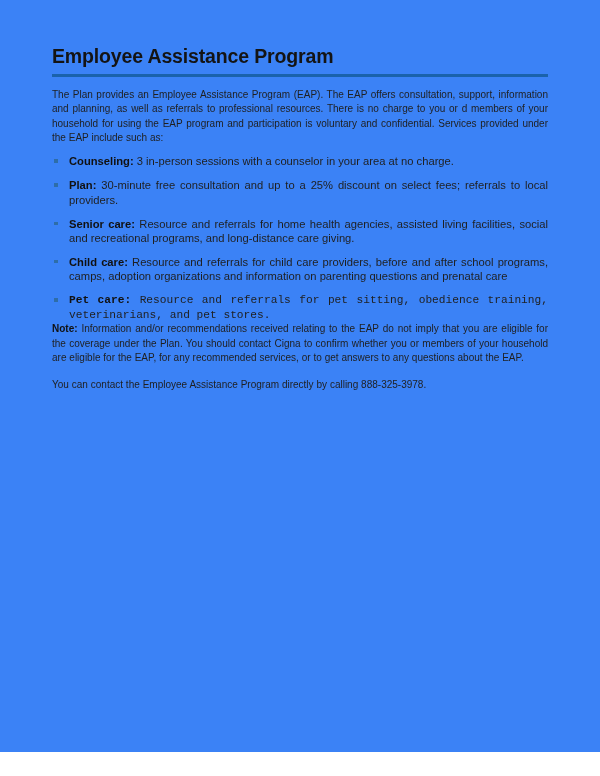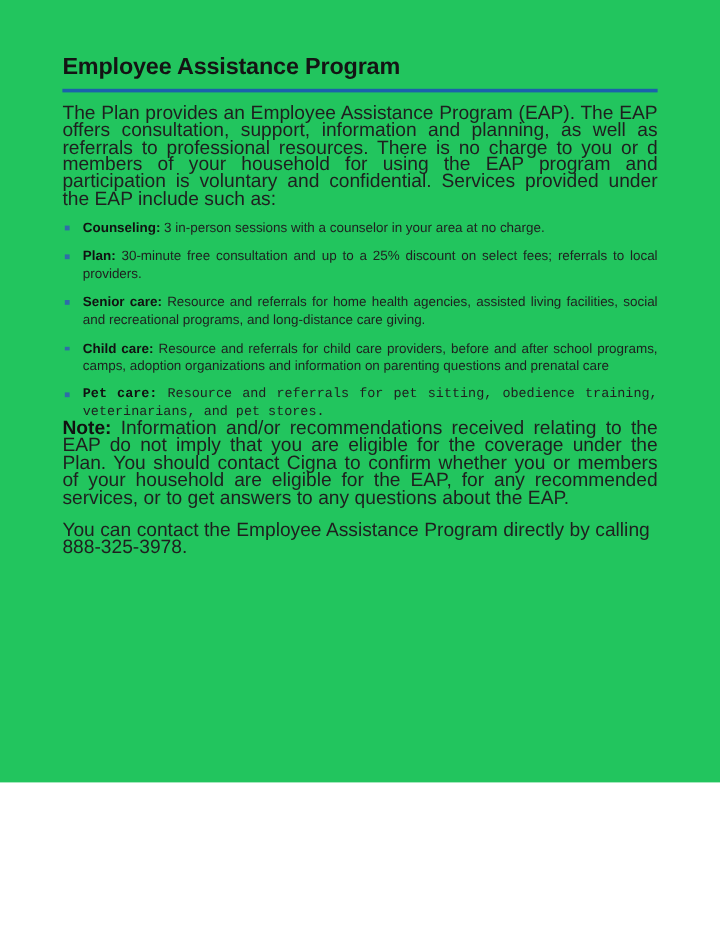--- a/index.html
+++ b/index.html
@@ -15,22 +15,22 @@
     position: relative;
     overflow: hidden;
     -webkit-font-smoothing: antialiased;
   }
 
   .page {
     position: absolute;
     left: 0;
     top: 0;
     width: 600px;
-    height: 652px;
-    background: #22c55e;
+    height: 752px;
+    background: #3b82f6;
   }
 
   .content {
     position: absolute;
     left: 52px;
     top: 46px;
     width: 496px;
   }
 
   .page-title {
@@ -45,21 +45,21 @@
 
   .title-rule {
     width: 496px;
     height: 3px;
     background: #1a62ab;
     margin-top: 5px;
     margin-bottom: 11px;
   }
 
   p.body-text {
-    font-size: 16px;
+    font-size: 10px;
     line-height: 14.4px;
     text-align: justify;
     margin: 0 0 10px 0;
     color: #1f1f1f;
     word-spacing: 0.1px;
   }
 
   p.body-text.tight-bottom {
     margin-bottom: 9px;
   }

